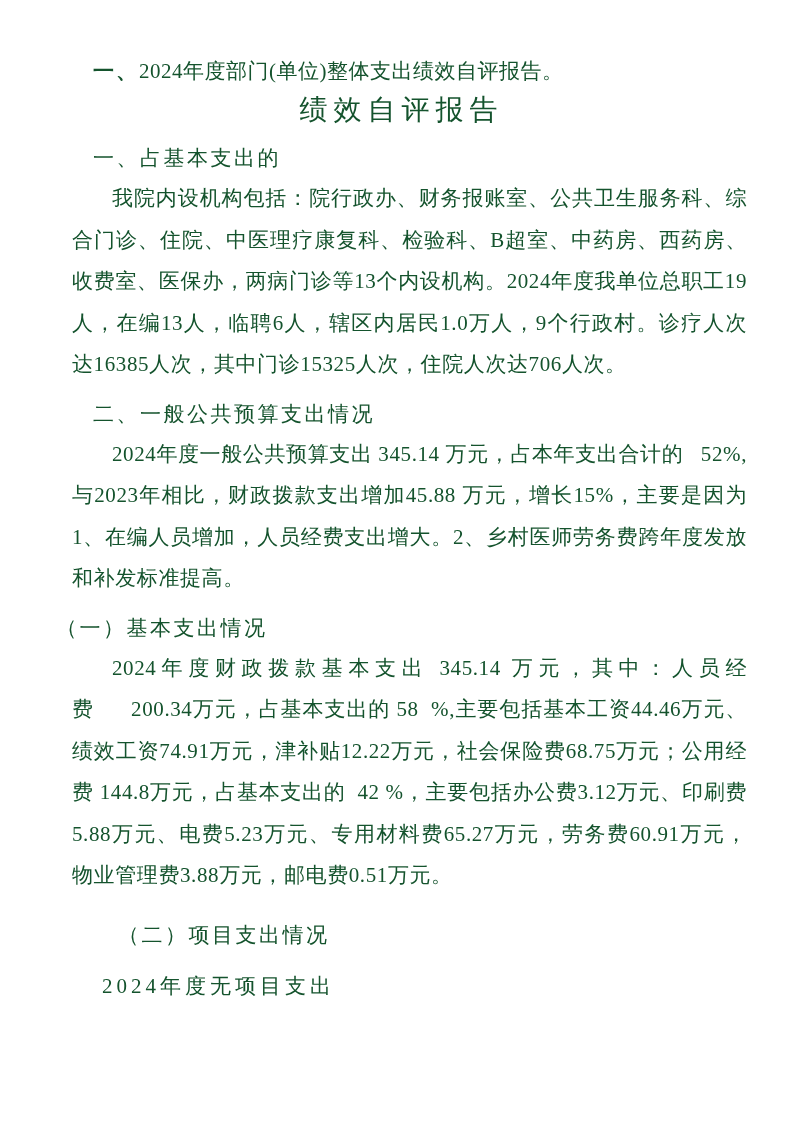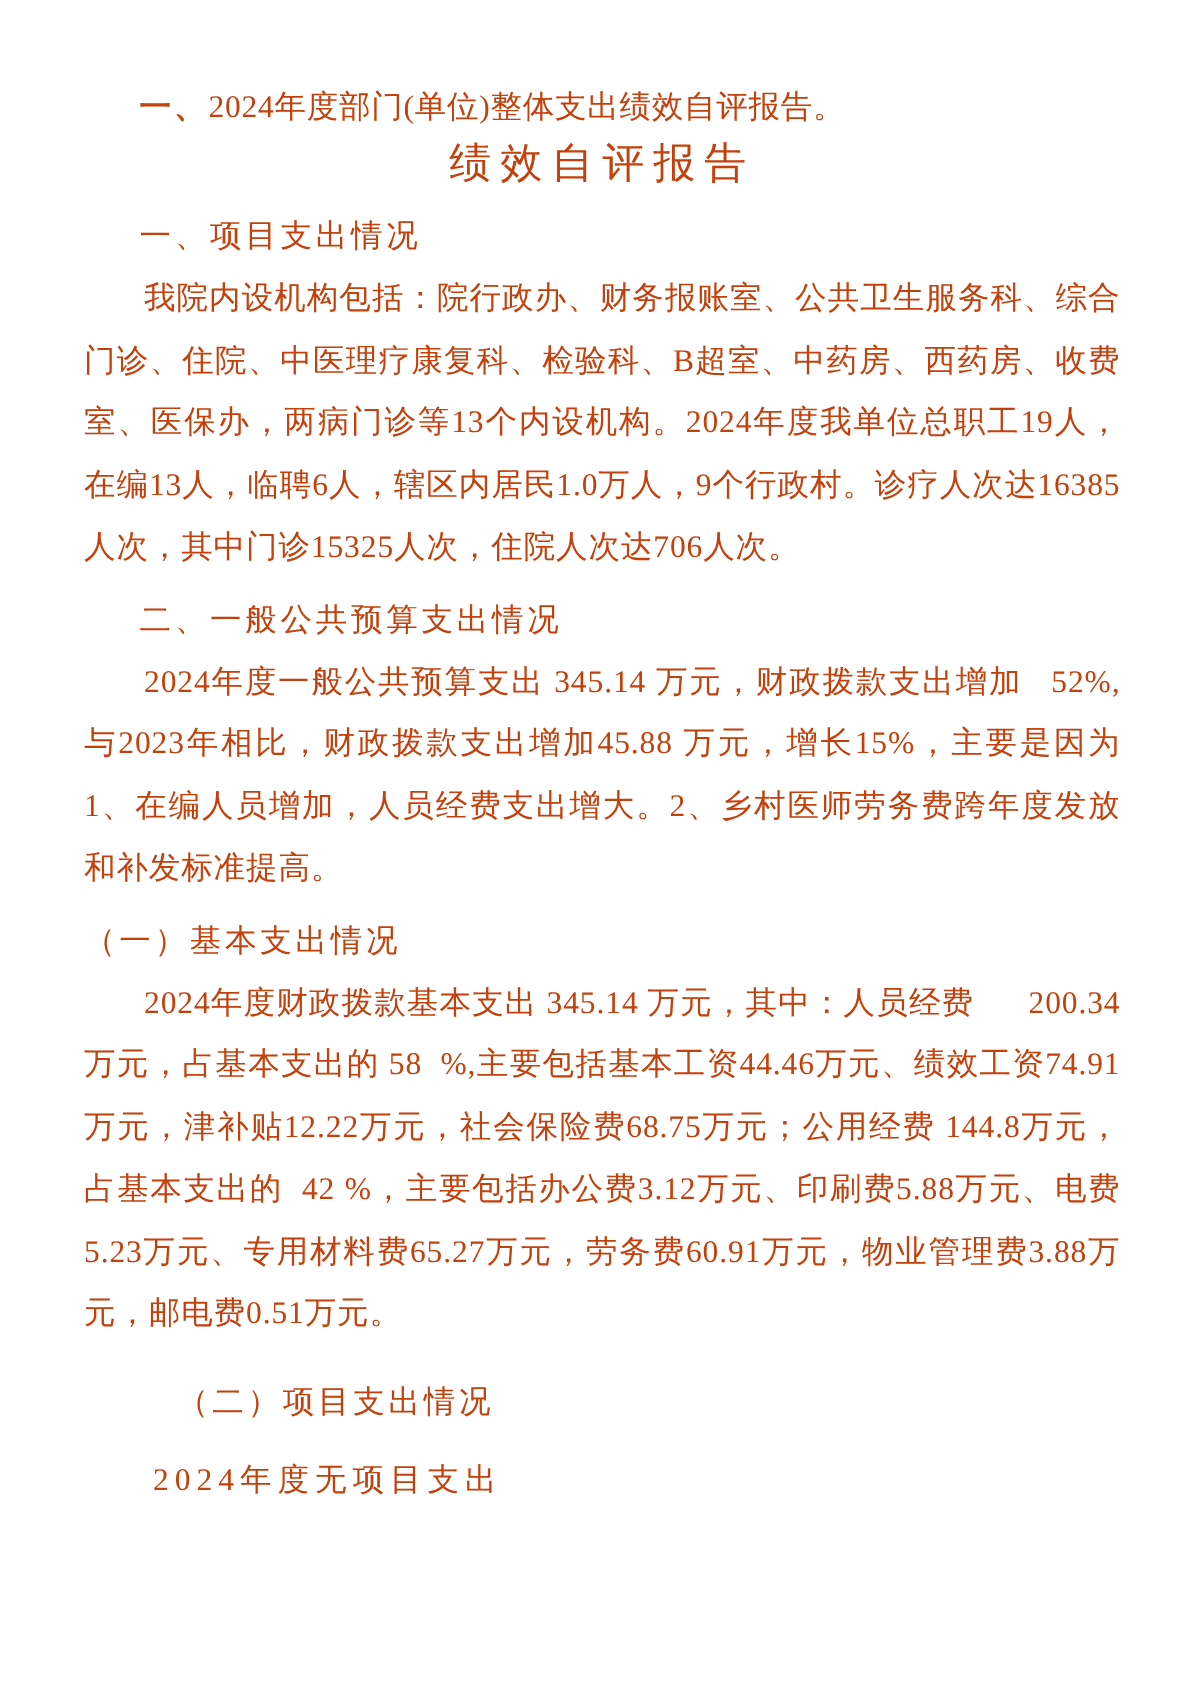--- a/index.html
+++ b/index.html
@@ -4,21 +4,21 @@
 <style>
   html, body { margin: 0; padding: 0; background: #ffffff; }
   * { box-sizing: border-box; }
 
   .page {
     position: relative;
     width: 793px;
     height: 1122px;
     margin: 0 auto;
     background: #ffffff;
-    color: #c2410c;
+    color: #14532d;
     font-family: "Liberation Serif", "DejaVu Serif", serif;
     padding: 56px 46px 0 56px;
     overflow: hidden;
   }
 
   
   .lead {
     margin: 0;
     padding-left: 37px;
     font-size: 21px;
@@ -55,21 +55,21 @@
     font-family: "Liberation Sans", "DejaVu Sans", sans-serif;
     font-size: 21px;
     font-weight: normal;
     line-height: 28px;
     letter-spacing: 2.5px;
   }
   .h-bold-indent { margin-top: 24px; padding-left: 62px; }
 
   
   .para {
-    margin: 6px 0 0 0;
+    margin: 6px 0 0 16px;
     font-size: 21px;
     line-height: 41.5px;
     text-align: justify;
     text-indent: 40px;
     letter-spacing: 0.6px;
   }
 
   .para-plain {
     margin: 22px 0 0 0;
     padding-left: 46px;
@@ -86,27 +86,27 @@
 </head>
 <body>
 
 <div class="page">
 
   <p class="lead"><span class="lead-bullet">一、</span><span>2024年度部门(单位)整体支出绩效自评报告。</span></p>
 
 
   <h1 class="title title-2">绩效自评报告</h1>
 
-  <h2 class="h-section">一、项目支出情况</h2>
+  <h2 class="h-section">一、占基本支出的</h2>
 
   <p class="para">我院内设机构包括：院行政办、财务报账室、公共卫生服务科、综合门诊、住院、中医理疗康复科、检验科、B超室、中药房、西药房、收费室、医保办，两病门诊等13个内设机构。2024年度我单位总职工19人，在编13人，临聘6人，辖区内居民1.0万人，9个行政村。诊疗人次达16385人次，其中门诊15325人次，住院人次达706人次。</p>
 
   <h2 class="h-section">二、一般公共预算支出情况</h2>
 
-  <p class="para"><span>2024年度一般公共预算支出</span><span class="u">&nbsp;345.14&nbsp;</span><span>万元，财政拨款支出增加</span><span class="u">&nbsp;&nbsp;&nbsp;52</span><span>%,与2023年相比，财政拨款支出增加</span><span class="u">45.88&nbsp;</span><span>万元，增长15%，主要是因为1、在编人员增加，人员经费支出增大。2、乡村医师劳务费跨年度发放和补发标准提高。</span></p>
+  <p class="para"><span>2024年度一般公共预算支出</span><span class="u">&nbsp;345.14&nbsp;</span><span>万元，占本年支出合计的</span><span class="u">&nbsp;&nbsp;&nbsp;52</span><span>%,与2023年相比，财政拨款支出增加</span><span class="u">45.88&nbsp;</span><span>万元，增长15%，主要是因为1、在编人员增加，人员经费支出增大。2、乡村医师劳务费跨年度发放和补发标准提高。</span></p>
 
   <h3 class="h-bold">（一）基本支出情况</h3>
 
   <p class="para"><span>2024年度财政拨款基本支出</span><span class="u">&nbsp;345.14&nbsp;</span><span>万元，其中：人员经费</span><span class="u">&nbsp;&nbsp;&nbsp;&nbsp;&nbsp;&nbsp;200.34</span><span>万元，占基本支出的</span><span class="u">&nbsp;58&nbsp;&nbsp;</span><span>%,主要包括基本工资44.46万元、绩效工资74.91万元，津补贴12.22万元，社会保险费68.75万元；公用经费</span><span class="u">&nbsp;144.8</span><span>万元，占基本支出的</span><span class="u">&nbsp;&nbsp;42&nbsp;</span><span>%，主要包括办公费3.12万元、印刷费5.88万元、电费5.23万元、专用材料费65.27万元，劳务费60.91万元，物业管理费3.88万元，邮电费0.51万元。</span></p>
 
   <h3 class="h-bold h-bold-indent">（二）项目支出情况</h3>
 
   <p class="para-plain">2024年度无项目支出</p>
 
 </div>

